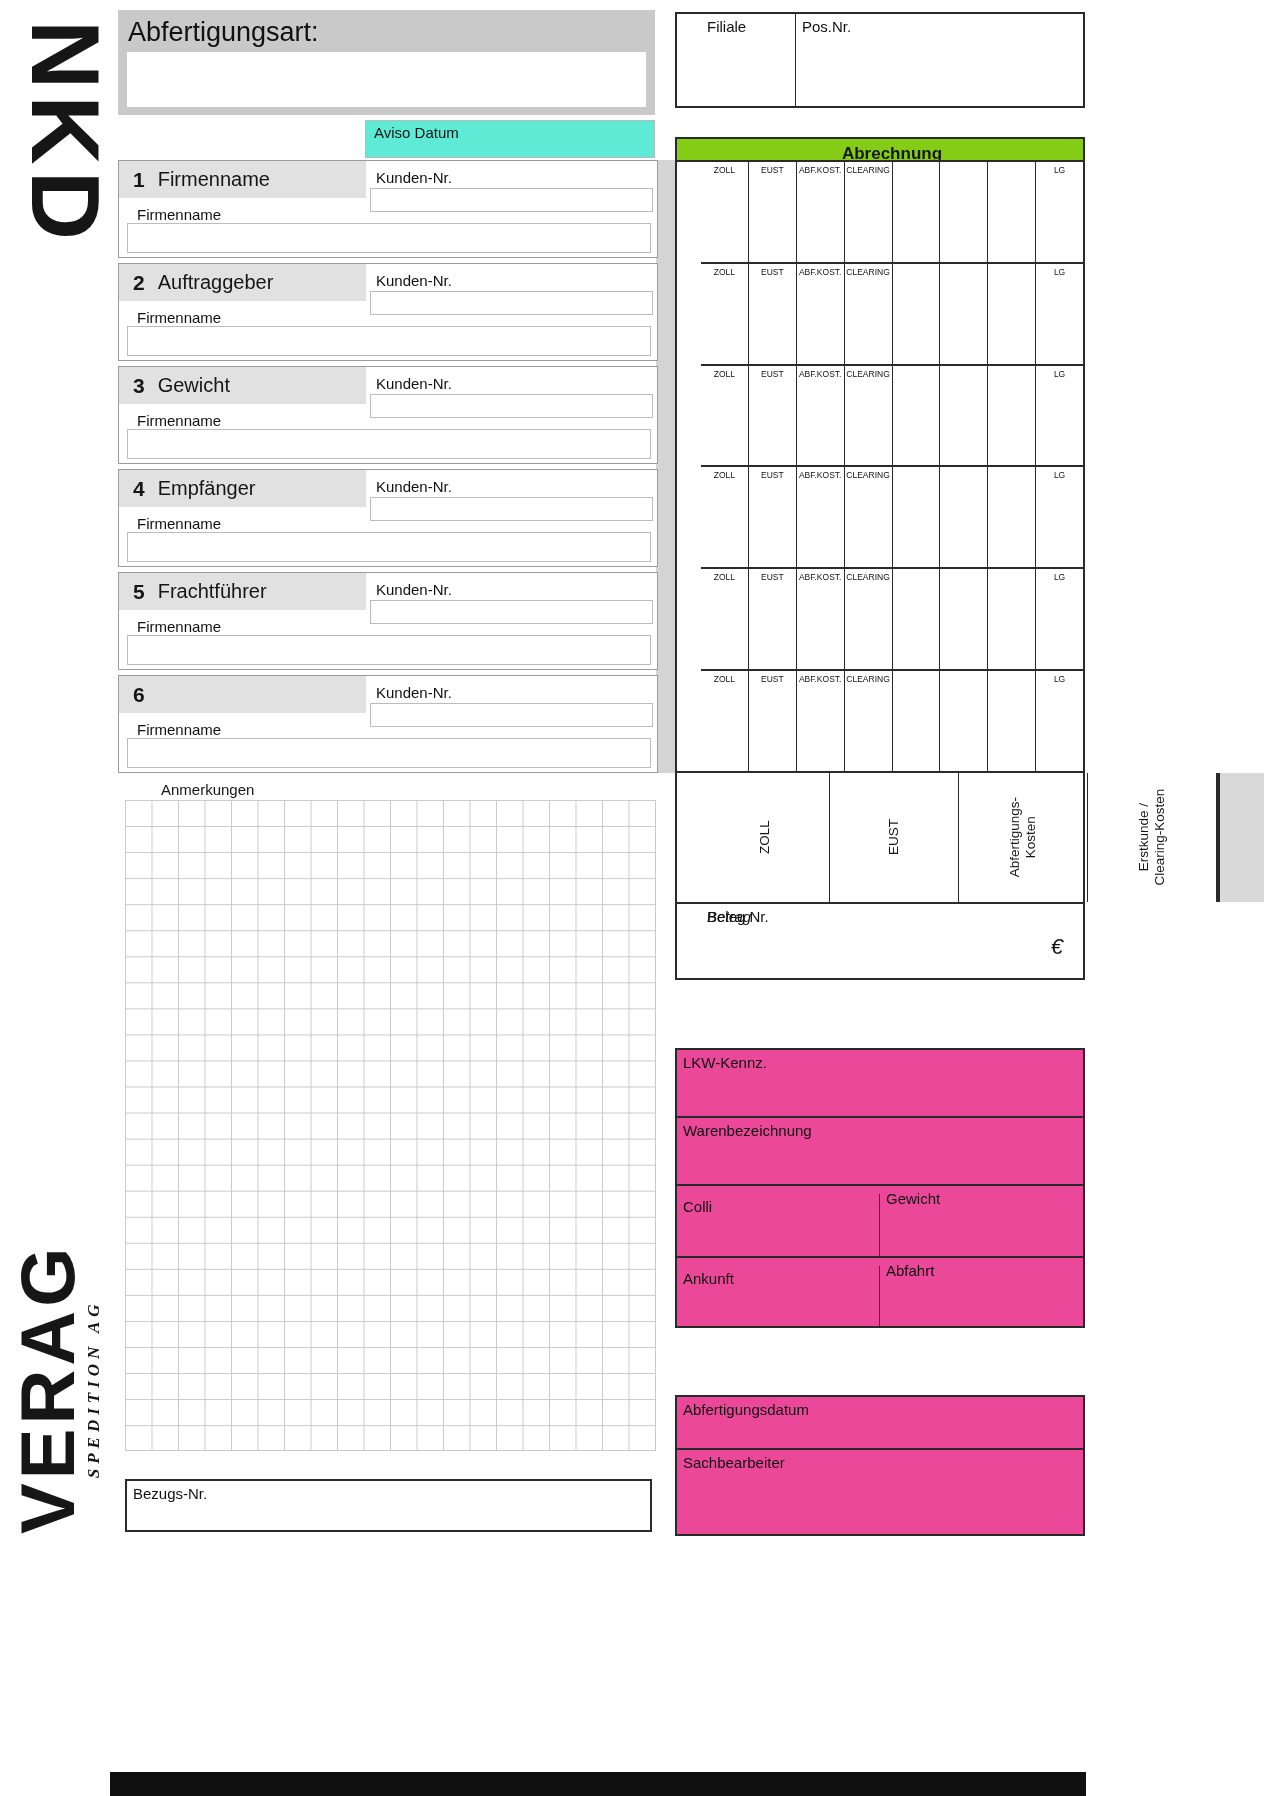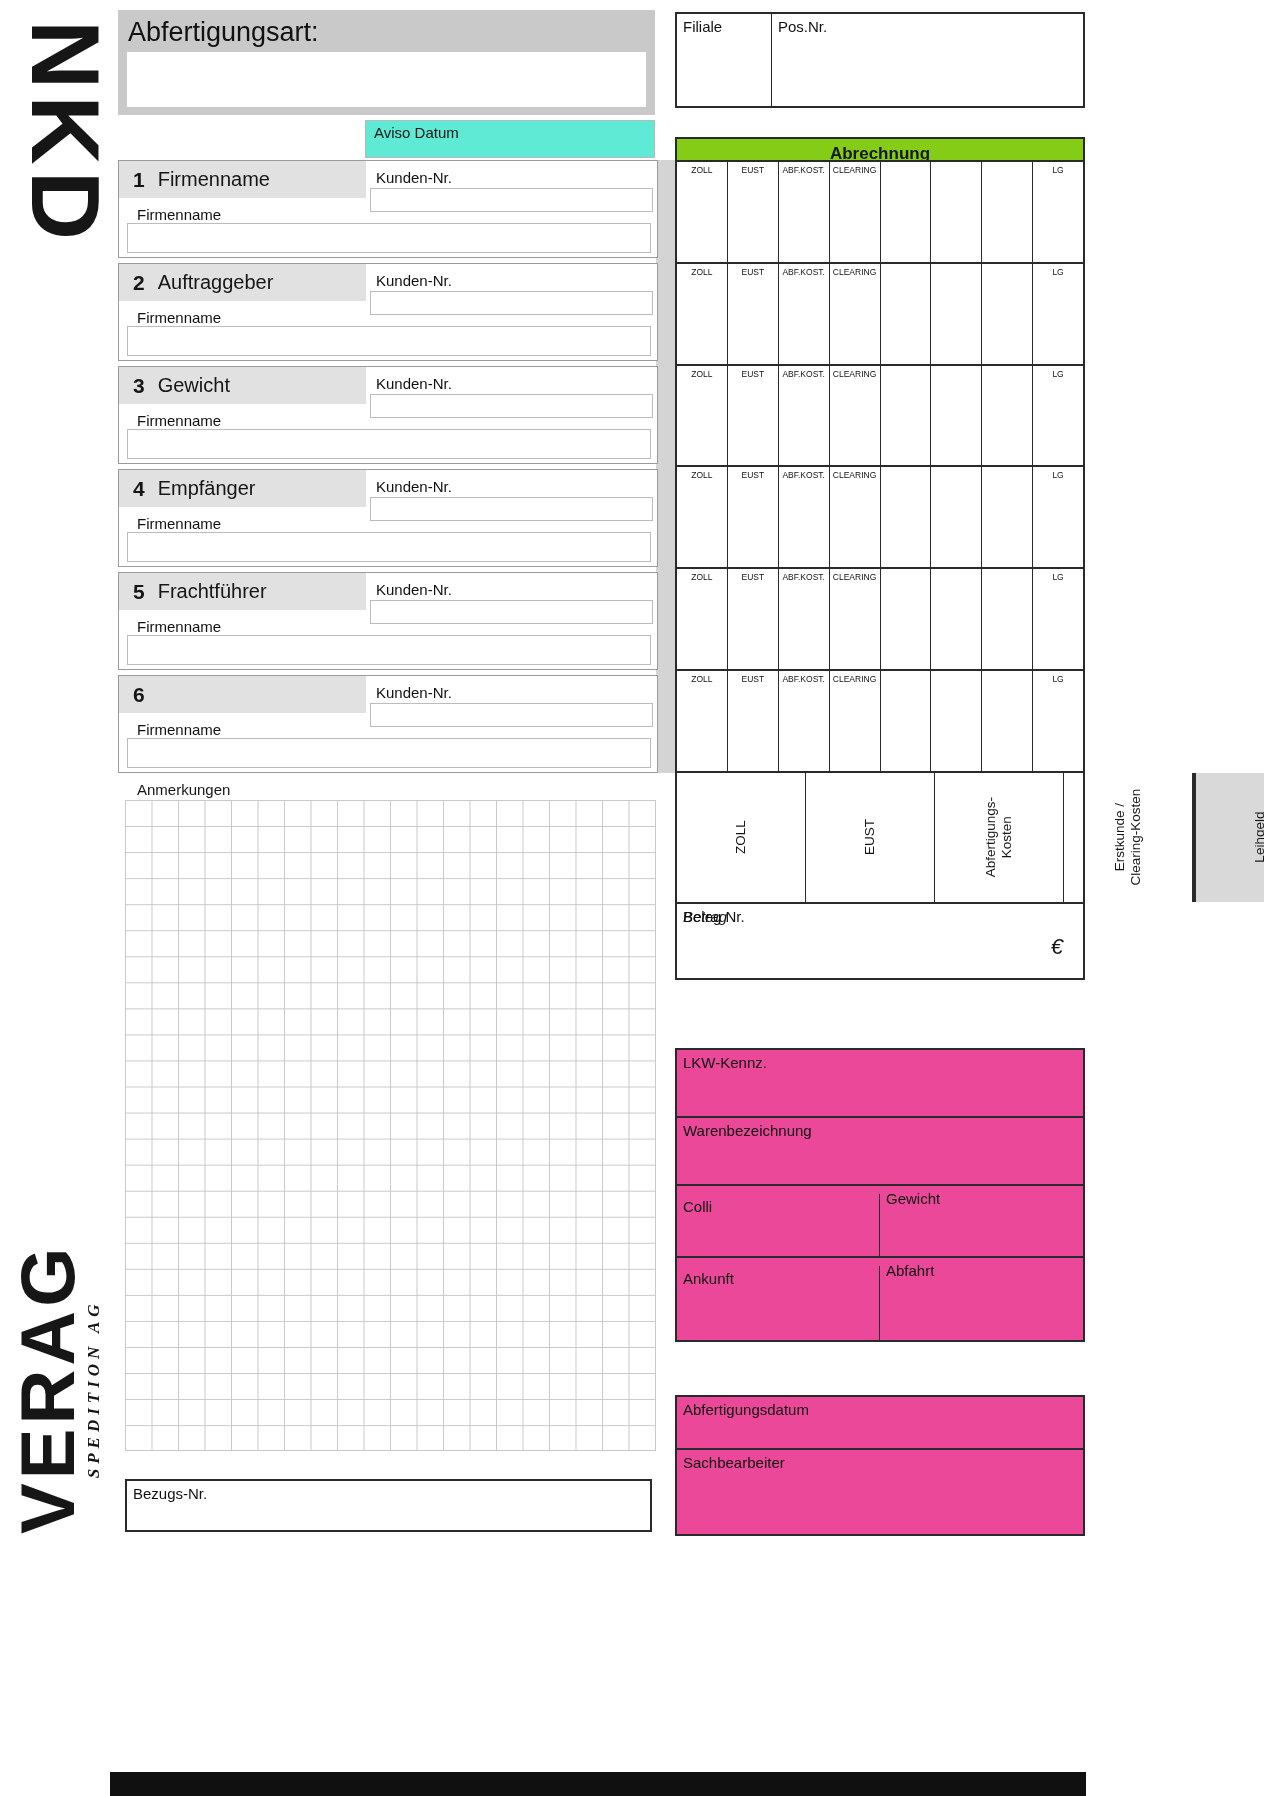--- a/index.html
+++ b/index.html
@@ -3,21 +3,21 @@
 <meta charset="utf-8">
 <style>
   * { box-sizing: border-box; margin: 0; padding: 0; }
   html, body { background: #ffffff; }
   .page {
     position: relative; width: 1264px; height: 1796px;
     background: #ffffff; overflow: hidden;
     font-family: "Liberation Sans", "DejaVu Sans", sans-serif;
     color: #161616;
   }
-  .abs { position: absolute; }
+  .abs { position: absolute; padding-left: 24px; }
 
   
   .nkd {
     position: absolute; left: 104px; top: 20px;
     transform: rotate(90deg); transform-origin: 0 0;
     font-size: 96px; font-weight: bold; letter-spacing: 6px;
     line-height: 0.82; white-space: nowrap; color: #161616;
   }
   .verag {
     position: absolute; left: 16px; top: 1534px;
@@ -372,21 +372,21 @@
       <span class="boxlabel">Warenbezeichnung</span>
     </div>
     <div class="stack-row split" style="height:72px">
       <div class="split-l">
         <span class="boxlabel">Colli</span>
       </div>
       <div class="split-r">
         <span class="boxlabel">Gewicht</span>
       </div>
     </div>
-    <div class="stack-row split" style="height:82px">
+    <div class="stack-row split" style="height:68px">
       <div class="split-l">
         <span class="boxlabel">Ankunft</span>
       </div>
       <div class="split-r">
         <span class="boxlabel">Abfahrt</span>
       </div>
     </div>
   </div>
 
   <div class="stackbox" style="top:1395px">

